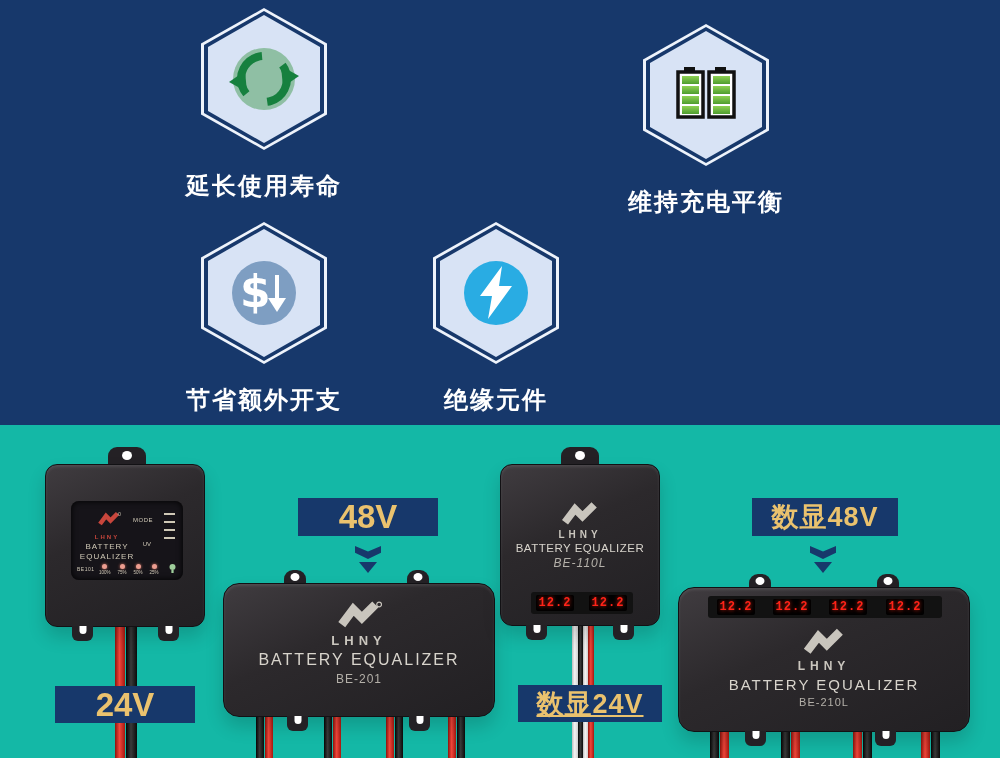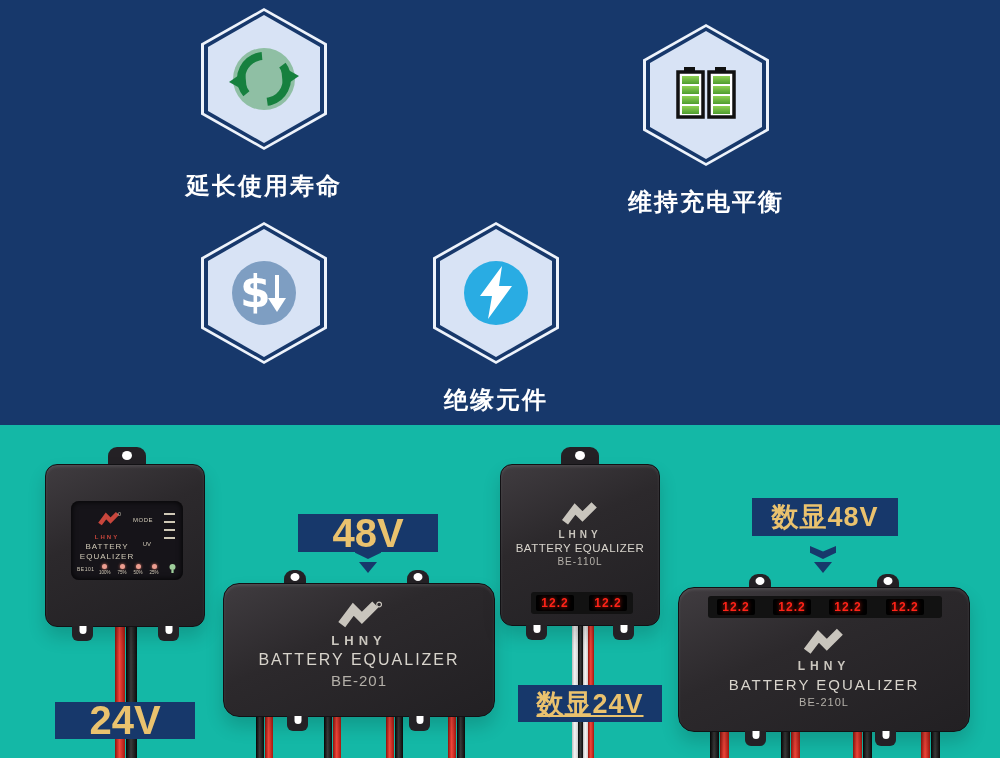--- a/index.html
+++ b/index.html
@@ -14,21 +14,21 @@
   .hex-gap  { position:absolute; inset:3px;
     clip-path:polygon(50% 0,100% 25%,100% 75%,50% 100%,0 75%,0 25%); background:#17386B; }
   .hex-fill { position:absolute; inset:7px;
     clip-path:polygon(50% 0,100% 25%,100% 75%,50% 100%,0 75%,0 25%); background:#D8E3F5;
     display:flex; align-items:center; justify-content:center; }
   .feature-label { margin-top:20px; color:#ffffff; font-size:24px; font-weight:bold; letter-spacing:2px; }
 
   
   .tag { position:absolute; background:#17386B; color:#EAC26E; font-weight:bold;
     display:flex; align-items:center; justify-content:center; z-index:6; }
-  .tag-lg { font-size:40px;margin-top:16px; } .tag-md { font-size:27px; letter-spacing:1px; }
+  .tag-lg { font-size:33px; } .tag-md { font-size:27px; letter-spacing:1px; }
   .chev { position:absolute; background:#17386B; z-index:6;
     clip-path:polygon(0 0,50% 42%,100% 0,100% 52%,50% 100%,0 52%); }
   .tri  { position:absolute; background:#17386B; z-index:6;
     clip-path:polygon(0 0,100% 0,50% 100%); }
 
   .pbox { position:absolute; border-radius:14px; border:1px solid #121114; z-index:3;
     background:linear-gradient(155deg,#403c40 0%,#2c292c 40%,#222023 100%);
     box-shadow: inset 0 2px 3px rgba(255,255,255,.10), 0 10px 18px rgba(0,0,0,.16); }
   .toptab { position:absolute; background:#242125; border-radius:9px 9px 0 0; z-index:2; }
   .toptab .hole { position:absolute; left:50%; top:4px; transform:translateX(-50%);
@@ -42,21 +42,21 @@
   .wire-black { background:linear-gradient(90deg,#050505,#3a3a3a 45%,#0b0b0b); }
   .wire-white { background:linear-gradient(90deg,#bdbdbd,#f4f4f4 45%,#cfcfcf); }
 
   .brand-line { color:#cac6be; font-weight:bold; }
   .title-line { color:#d8d4cc; }
   .model-line { color:#b4b0a9; }
 
   .disp-strip { position:absolute; background:#121212; border-radius:3px; z-index:4; }
   .disp-win { position:absolute; background:#000; border-radius:2px; overflow:hidden;
     display:flex; align-items:center; justify-content:center; }
-  .disp-digits { color:#ff2318; font-family:Liberation Sans, sans-serif; font-weight:bold;
+  .disp-digits { color:#ff2318; font-family:Liberation Mono, monospace; font-weight:bold;
     font-size:12px; letter-spacing:1px; text-shadow:0 0 4px rgba(255,45,25,.8); }
 
   
   .p1-box { left:45px; top:464px; width:160px; height:163px; border-radius:12px; }
   .p1-panel { position:absolute; left:25px; top:36px; width:112px; height:79px;
     background:#161419; border-radius:8px; box-shadow: inset 0 0 6px #000; }
   .p1-brand { position:absolute; left:0; top:33px; width:72px; text-align:center;
     color:#c8463c; font-size:6px; font-weight:bold; letter-spacing:2px; }
   .p1-title { position:absolute; left:6px; top:41px; width:60px; text-align:center;
     color:#cfc8b6; font-size:8px; line-height:10px; letter-spacing:1px; }
@@ -132,20 +132,21 @@
           <div class="hex-gap"></div>
         <div class="hex-fill">
           <svg width="78" height="78" viewBox="0 0 78 78">
             <circle cx="39" cy="39" r="32" fill="#7E9EC2"></circle>
             <text x="15" y="53" font-size="44" font-weight="bold" fill="#fff" font-family="DejaVu Sans, sans-serif">$</text>
             <rect x="50" y="21" width="4" height="25" fill="#fff"></rect>
             <polygon points="52,58 43,44 61,44" fill="#fff"></polygon>
           </svg>
         </div>
       </div>
+      <div class="feature-label">节省额外开支</div>
     </div>
 
     <div class="feature" style="left:381px; top:222px;">
       <div class="hex-outer">
           <div class="hex-gap"></div>
         <div class="hex-fill">
           <svg width="78" height="78" viewBox="0 0 78 78">
             <circle cx="39" cy="39" r="32" fill="#29ACE3"></circle>
             <polygon points="45,12 23,42 35,42 31,65 55,32 42,32" fill="#fff"></polygon>
           </svg>
@@ -234,21 +235,21 @@
         <div class="hole" style="width:9px;height:8px;top:3px;"></div>
       </div>
     <div class="pbox" style="left:223px; top:583px; width:272px; height:134px; border-radius:16px;">
       <div class="wide-content" style="top:16px; gap:3px;">
         <svg width="46" height="30" viewBox="0 0 48 30">
           <polyline points="6,25 18,9 27,18 41,4" fill="none" stroke="#c9c5bd" stroke-width="9"></polyline>
           <circle cx="45" cy="4" r="2.5" fill="none" stroke="#c9c5bd" stroke-width="1.2"></circle>
         </svg>
         <div class="brand-line" style="font-size:13px; letter-spacing:5px;">LHNY</div>
         <div class="title-line" style="font-size:16px; letter-spacing:2px;">BATTERY EQUALIZER</div>
-        <div class="model-line" style="font-size:15px; letter-spacing:1px;">BE-201</div>
+        <div class="model-line" style="font-size:12px; letter-spacing:1px;">BE-201</div>
       </div>
     </div>
     <div class="foot" style="left:287px; top:716px;">
         <div class="notch"></div>
       </div>
     <div class="foot" style="left:409px; top:716px;">
         <div class="notch"></div>
       </div>
 
     <div class="wire wire-white" style="left:572px; top:618px; width:6px; height:156px;"></div>
@@ -258,21 +259,21 @@
     <div class="toptab" style="left:561px; top:447px; width:38px; height:20px;">
         <div class="hole"></div>
       </div>
     <div class="pbox" style="left:500px; top:464px; width:160px; height:162px; border-radius:12px;">
       <div class="wide-content" style="top:36px; gap:2px;">
         <svg width="40" height="26" viewBox="0 0 48 30">
           <polyline points="6,25 18,9 27,18 41,4" fill="none" stroke="#c9c5bd" stroke-width="9"></polyline>
         </svg>
         <div class="brand-line" style="font-size:10px; letter-spacing:4px;">LHNY</div>
         <div class="title-line" style="font-size:11.5px; letter-spacing:.5px;">BATTERY EQUALIZER</div>
-        <div class="model-line" style="font-size:10px; letter-spacing:1px;">BE-110L</div>
+        <div class="model-line" style="font-size:12px; letter-spacing:1px;font-style:italic;">BE-110L</div>
       </div>
       <div class="disp-strip" style="left:30px; top:127px; width:102px; height:22px;">
         <div class="disp-win" style="left:5px; top:3px; width:38px; height:16px;">
           <span class="disp-digits">12.2</span>
         </div>
         <div class="disp-win" style="left:58px; top:3px; width:38px; height:16px;">
           <span class="disp-digits">12.2</span>
         </div>
       </div>
     </div>

